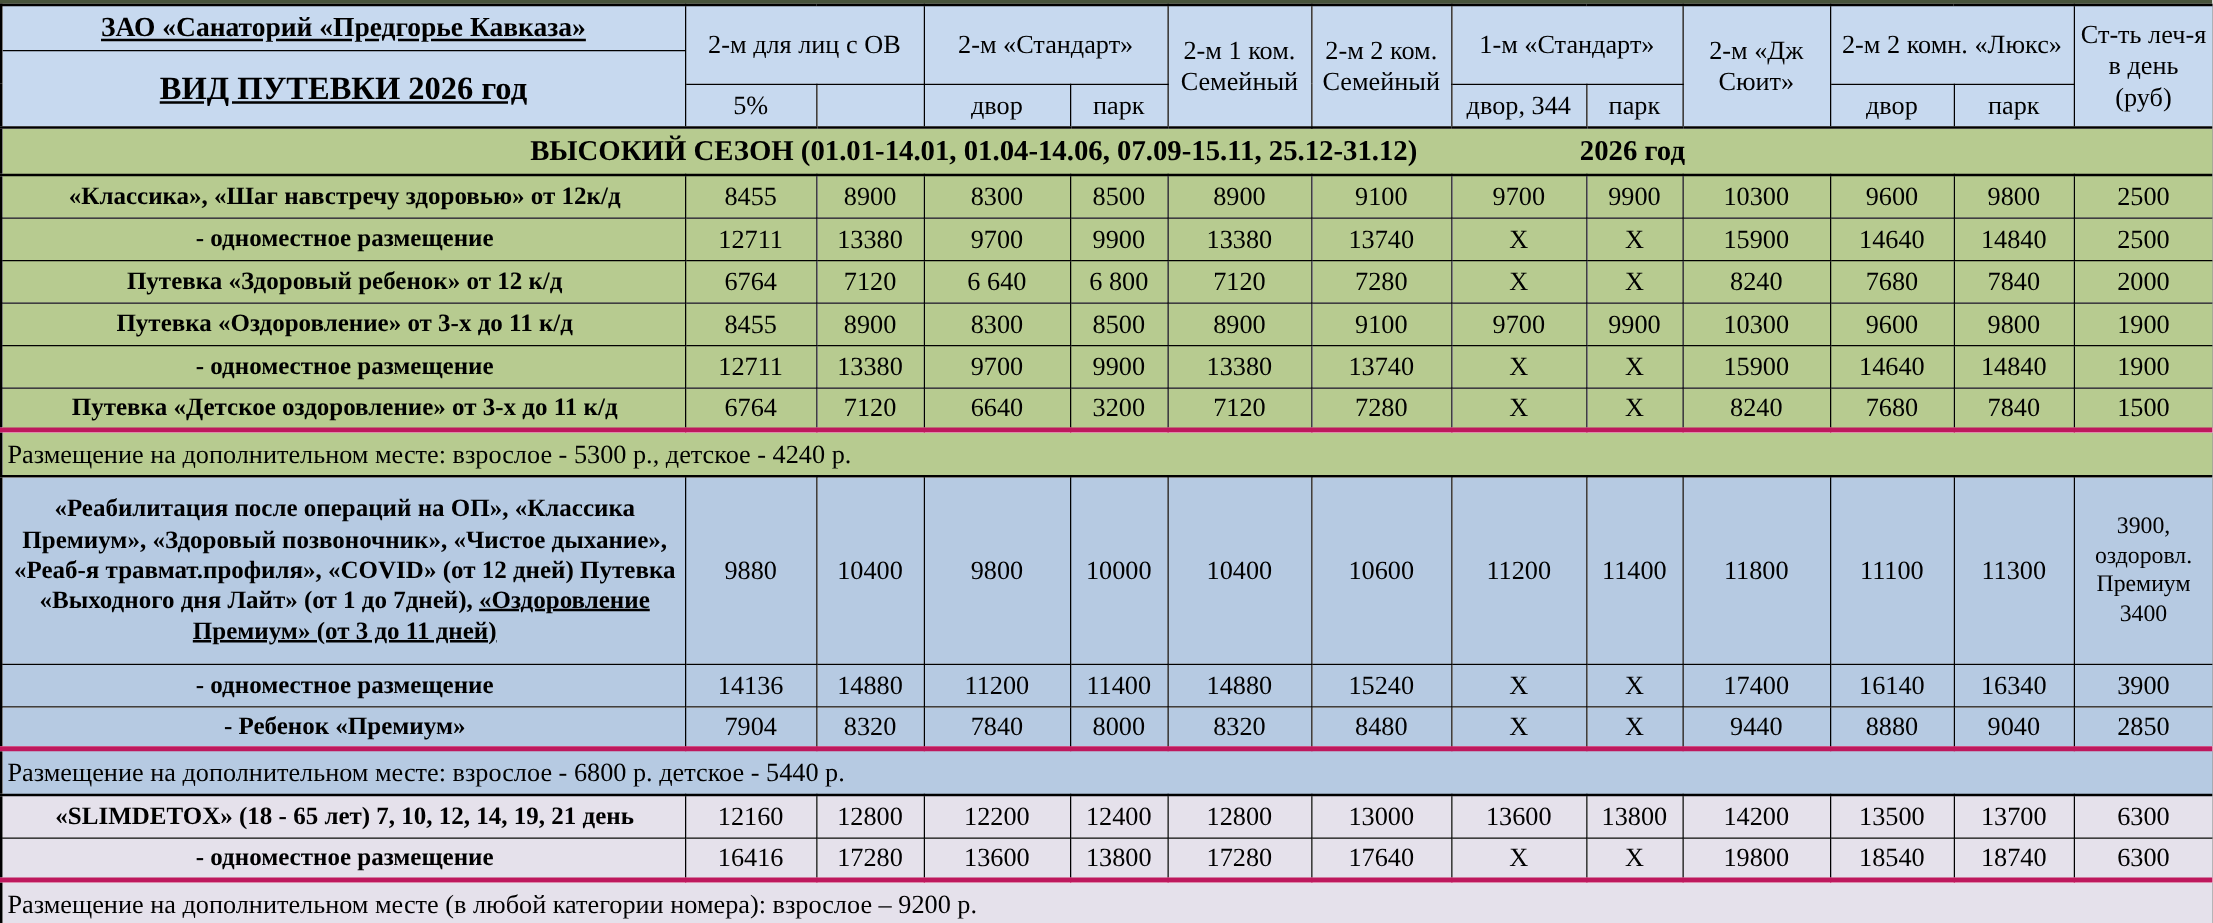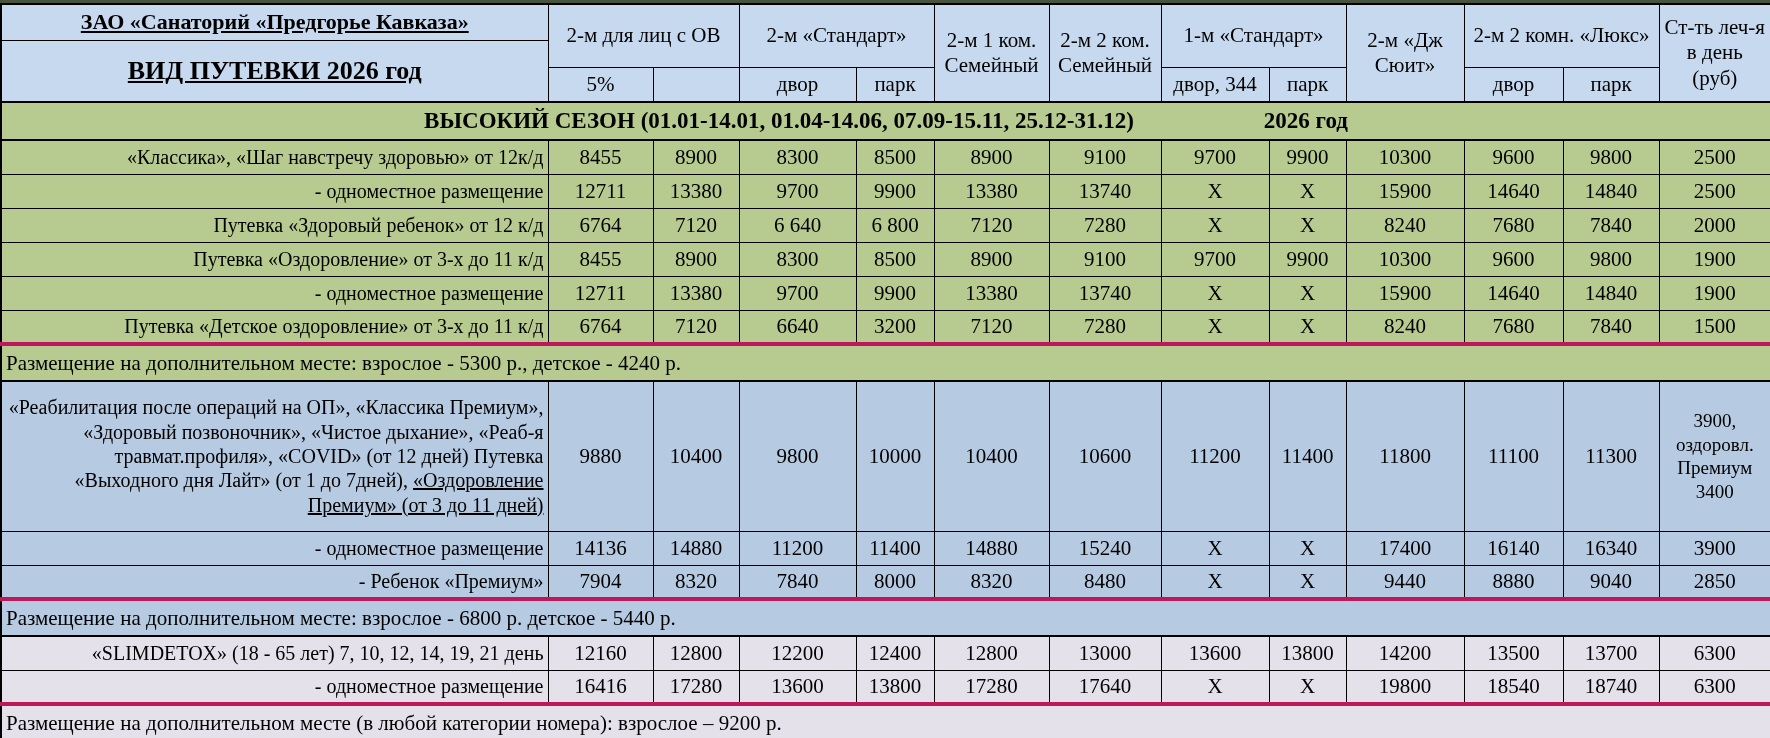--- a/index.html
+++ b/index.html
@@ -48,21 +48,21 @@
   tr.season-row td{
     height:36px;background:var(--c-green,#b7cb90);
     border-top:2px solid #000;border-bottom:2px solid #000;
     font-weight:bold;font-size:23px;padding:0;margin-left:12px;
   }
   .season-flex{display:flex;align-items:center;justify-content:center;gap:130px;}
   
   tr.data-row{height:34px;}
   tr.data-row.tall{height:150px;padding-left:16px;}
   td.label-cell{
-    text-align:right;font-size:20px;padding-left:6px;line-height:1.22;
+    text-align:center;font-size:20px;padding-left:6px;line-height:1.22;font-weight:bold;
   }
   td.num-cell{text-align:center;font-size:21px;}
   td.num-small{font-size:19px;line-height:1.25;padding:2px 4px;}
   .underline{text-decoration:underline;}
   tr.bg-green td{background:var(--c-green,#b7cb90);}
   tr.bg-blue td{background:var(--c-blue,#b6cae2);}
   tr.bg-lavender td{background:var(--c-lavender,#e5e1eb);margin-top:20px;}
   tr.divider td{
     height:34px;font-weight:normal;font-size:21px;
     border-top:4px solid #be185d;border-bottom:2px solid #000;

